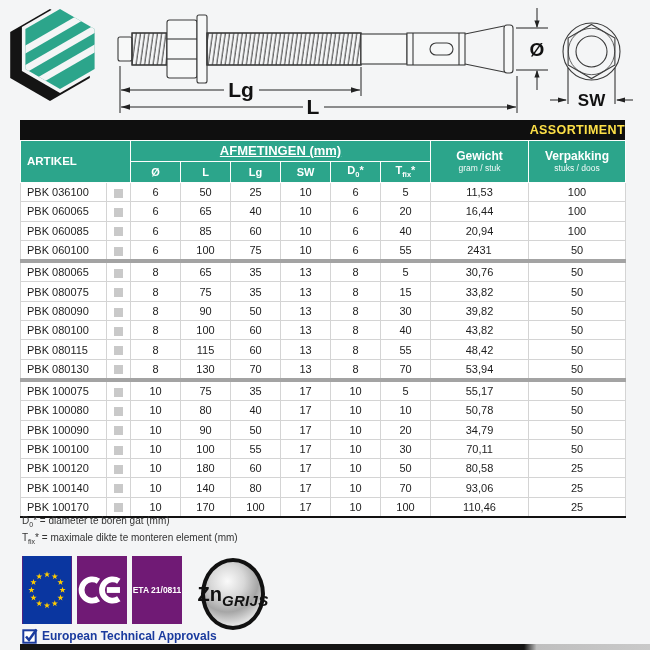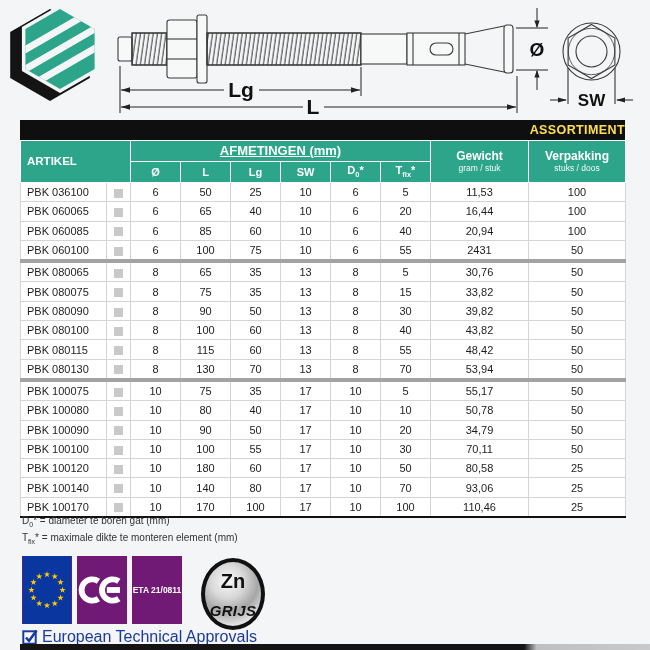--- a/index.html
+++ b/index.html
@@ -48,27 +48,27 @@
   .footnotes sub{font-size:7px;}
   
   .certs{position:absolute;left:22px;top:556px;display:flex;align-items:flex-start;}
   .blue-box{width:50px;height:68px;background:#701a75;margin-right:5px;
     display:flex;align-items:center;justify-content:center;}
   .eta-box{color:#fff;font-size:8.5px;font-weight:bold;text-align:center;}
   .zn-badge{
     width:56px;height:64px;border:4px solid #111;border-radius:50%;
     margin-left:14px;margin-top:2px;
     background:radial-gradient(circle at 40% 30%, #fafafa 0%, #d8d8d8 30%, #a6a6a6 55%, #e2e2e2 78%, #bdbdbd 100%);
-    display:flex;flex-direction:column;align-items:center;justify-content:center;
+    display:flex;flex-direction:row;align-items:center;justify-content:center;
     color:#111;line-height:1;
   }
   .zn-badge .zn1{font-size:20px;font-weight:bold;}
   .zn-badge .zn2{font-size:15px;font-weight:bold;margin-top:12px;letter-spacing:.3px;font-style:italic;}
   .approvals{position:absolute;left:22px;top:628px;display:flex;align-items:center;gap:4px;}
-  .approvals .app-label{color:#1A3B9E;font-weight:normal;font-size:16px;}
+  .approvals .app-label{color:#1A3B9E;font-weight:bold;font-size:12px;}
   
   .bottom-bar{position:absolute;left:20px;top:644px;width:630px;height:6px;
     background:linear-gradient(to right,#141414 0%,#141414 80%,#bfbfbf 82%,#c9c9c9 100%);}
   svg text{font-family:"Liberation Sans",sans-serif;}
 </style>
 </head>
 <body>
 
 <div class="drawing-wrap">
 <svg width="650" height="118" viewBox="0 0 650 118">

